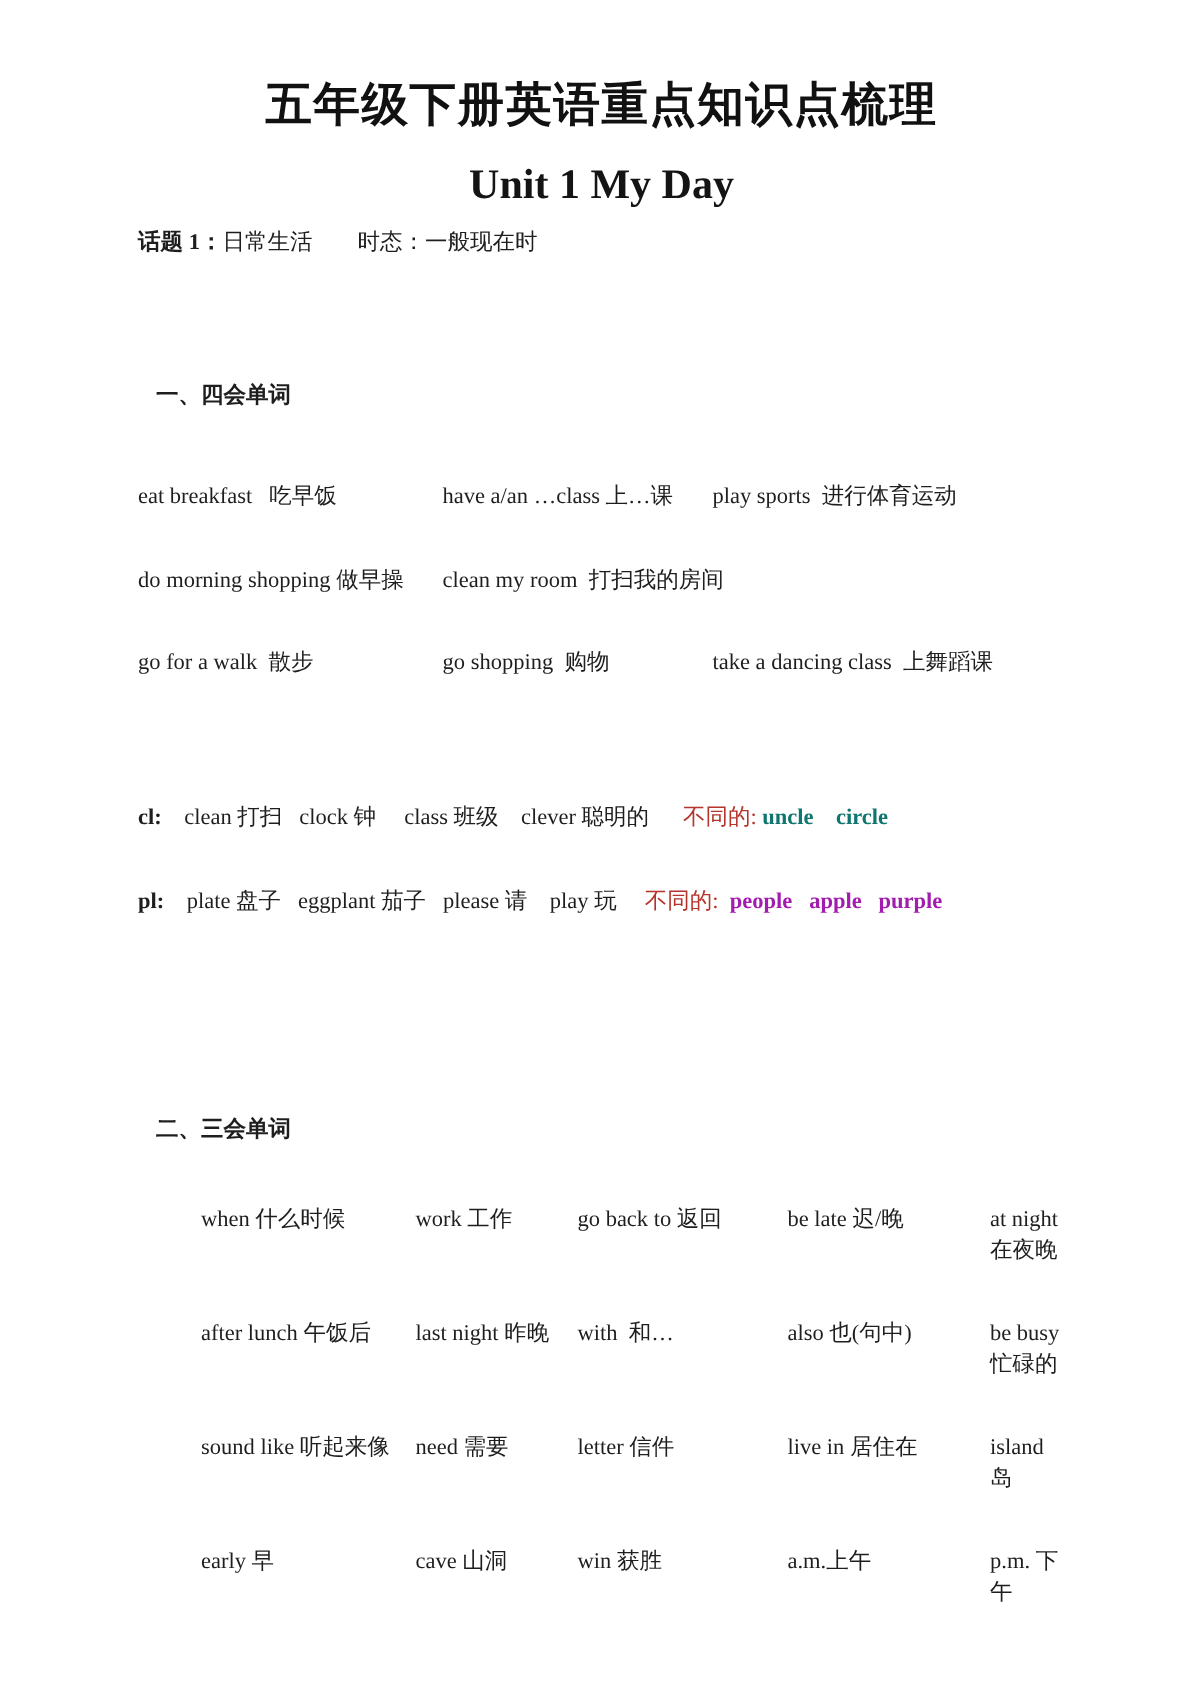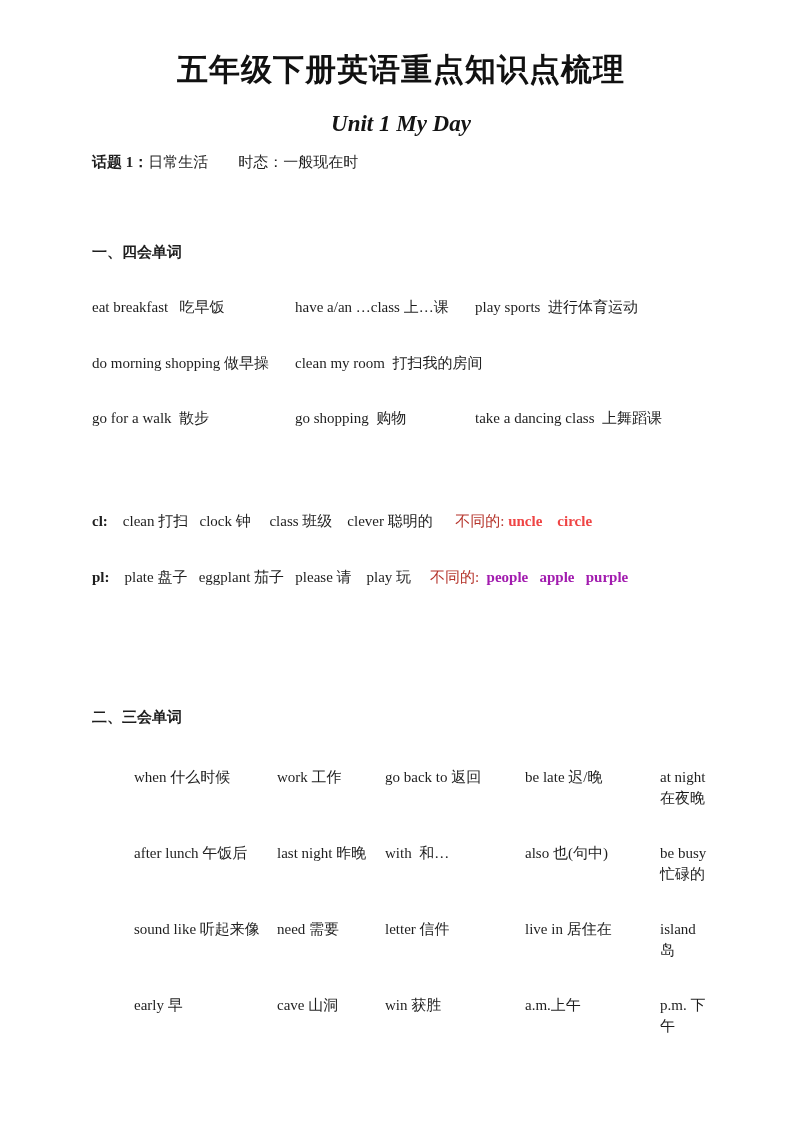--- a/index.html
+++ b/index.html
@@ -11,25 +11,25 @@
     border-radius:14px;
   }
   .page span, .page div { white-space:pre-wrap; }
   .b { font-weight:bold; }
   .doc-title {
     font-family:"Liberation Sans", sans-serif; font-weight:bold;
     font-size:31px; text-align:center; line-height:40px; color:#111;
     letter-spacing:1px; margin:0 0 21px 0;
   }
   .unit-title {
-    font-weight:bold; font-size:23px; text-align:center; line-height:25px;
-    margin:0 0 16px 0; color:#141414;font-style:italic;
+    font-weight:bold; font-size:28px; text-align:center; line-height:25px;
+    margin:0 0 16px 0; color:#141414;
   }
   .topic-line { line-height:21px; margin-bottom:35px; }
-  .sec-heading { font-weight:bold; line-height:21px; margin:0; }
+  .sec-heading { font-weight:bold; line-height:21px; margin:12px; }
   .vrow { display:flex; line-height:21.5px; }
   .vrow .c0 { width:203px; flex:none; }
   .vrow .c1 { width:180px; flex:none; }
   .vrow .c2 { flex:1; }
   .wrow { display:flex; line-height:21px; }
   .wrow .k0 { width:143px; flex:none;margin-left:42px; }
   .wrow .k1 { width:108px; flex:none; }
   .wrow .k2 { width:140px; flex:none; }
   .wrow .k3 { width:135px; flex:none; }
   .wrow .k4 { flex:1; }
@@ -58,21 +58,21 @@
     <div class="vrow">
       <span class="c0">do morning shopping 做早操</span>
       <span class="c2">clean my room  打扫我的房间</span>
     </div>
     <div class="vrow">
       <span class="c0">go for a walk  散步</span>
       <span class="c1">go shopping  购物</span>
       <span class="c2">take a dancing class  上舞蹈课</span>
     </div>
     <div class="phonics">
-      <div class="pline"><span class="b">cl:</span><span>    clean 打扫   clock 钟     class 班级    clever 聪明的      </span><span style="color: rgb(181, 52, 43);">不同的: </span><span class="b" style="color: #ef4444;">uncle    circle</span></div>
+      <div class="pline"><span class="b">cl:</span><span>    clean 打扫   clock 钟     class 班级    clever 聪明的      </span><span style="color: rgb(181, 52, 43);">不同的: </span><span class="b" style="color: #0f766e;">uncle    circle</span></div>
       <div class="pline"><span class="b">pl:</span><span>    plate 盘子   eggplant 茄子   please 请    play 玩     </span><span style="color: rgb(181, 52, 43);">不同的:  </span><span class="b" style="color: #a21caf;">people   apple   purple</span></div>
     </div>
   </div>
 
   <div class="sec2">
     <div class="sec-heading">二、三会单词</div>
     <div class="wrow">
       <span class="k0">when 什么时候</span>
       <span class="k1">work 工作</span>
       <span class="k2">go back to 返回</span>

